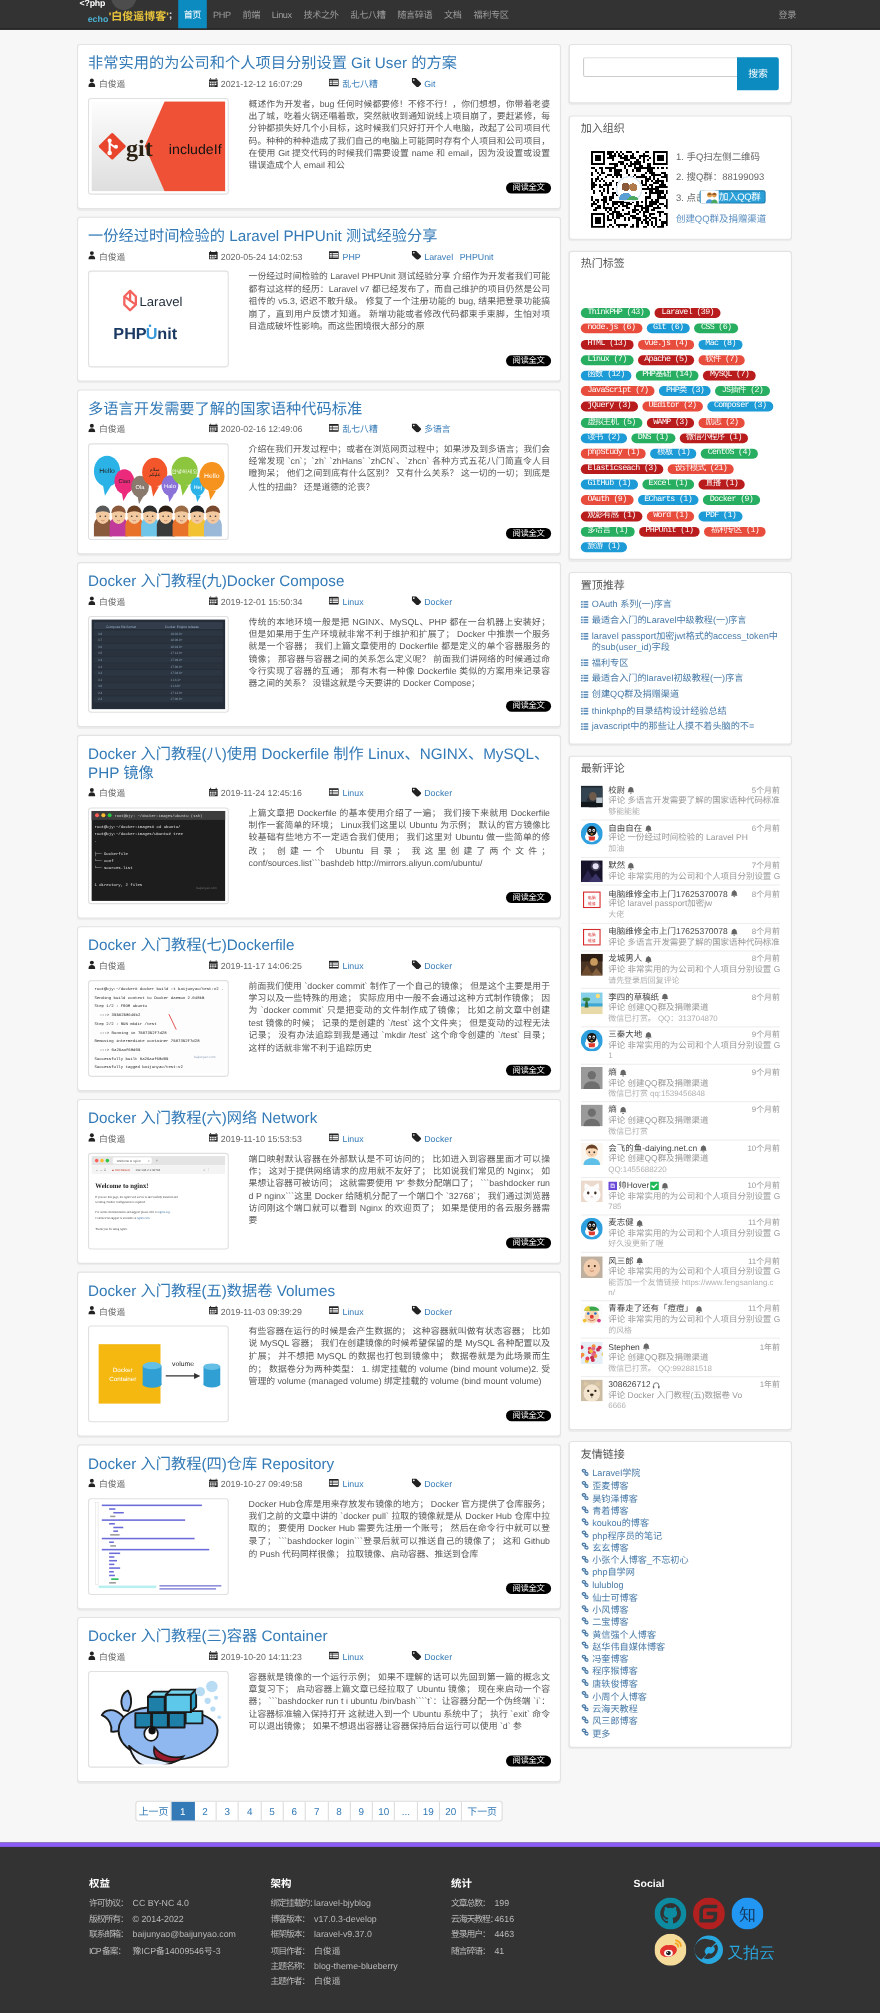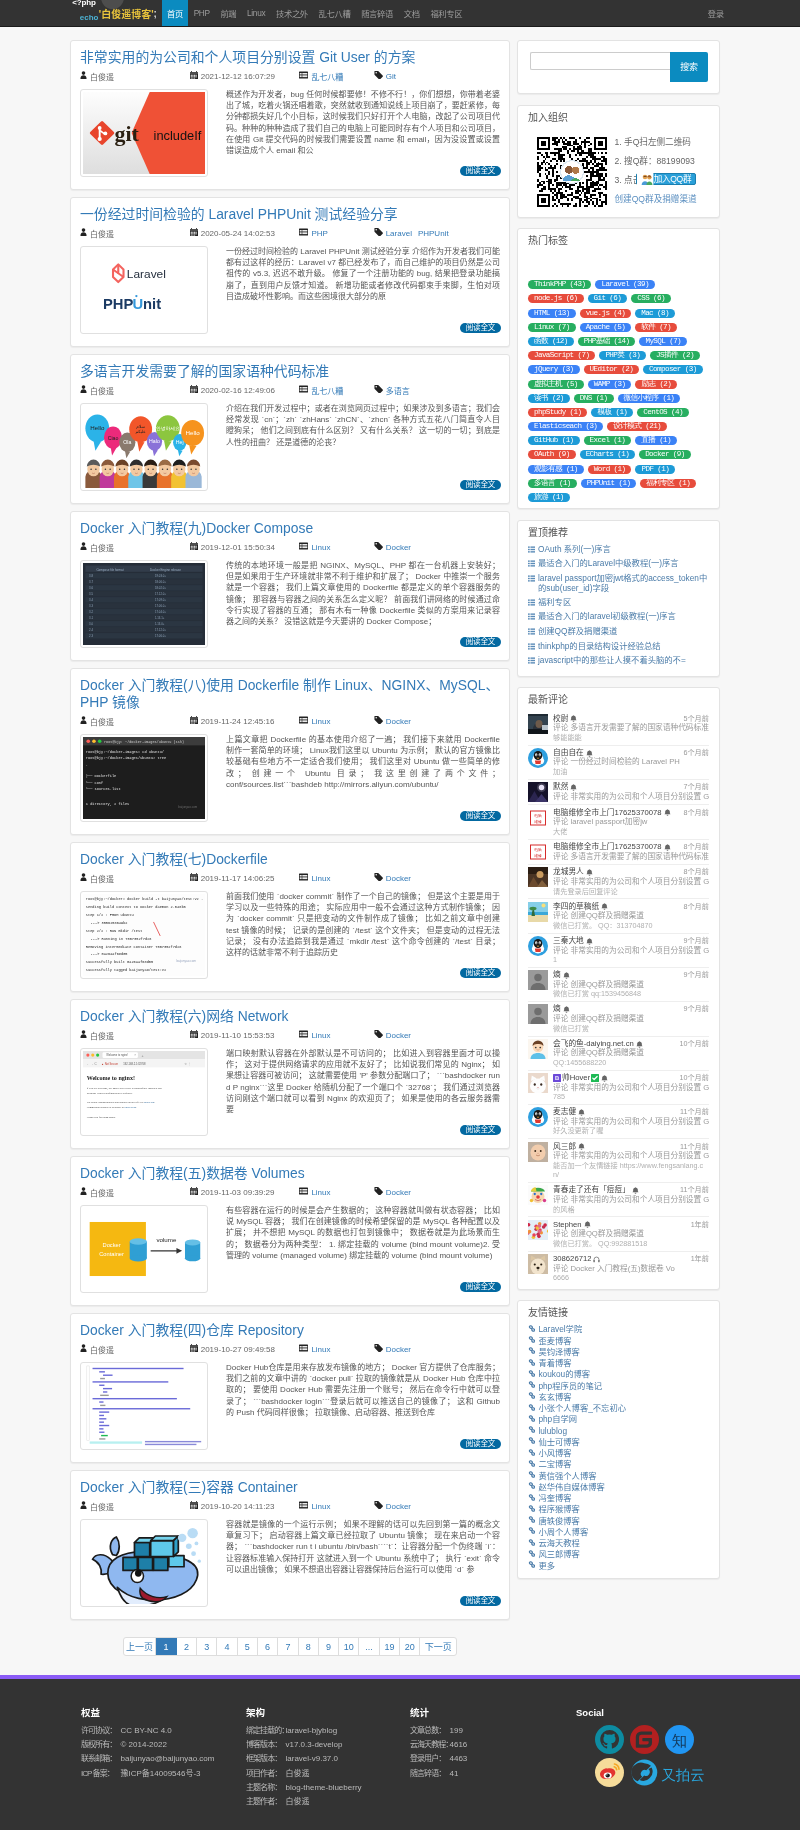--- a/index.html
+++ b/index.html
@@ -38,21 +38,21 @@
 .meta .m.author{width:109.7px;}
 .meta .m.date{width:109.7px;}
 .meta .m.cat{width:74.3px;}
 .meta svg{margin-right:3px;flex:none;}
 .meta a{color:#337ab7;}
 .art-body{position:relative;min-height:88px;}
 .thumb{width:128px;height:88px;float:left;border:1px solid #e0e0e0;border-radius:3px;padding:2px;background:#fff;overflow:hidden;}
 .thumb-inner{width:100%;height:100%;overflow:hidden;position:relative;display:block;}
 .excerpt{margin-left:146px;font-size:8px;line-height:11.2px;color:#555;text-align:justify;text-justify:inter-character;overflow:hidden;max-height:78.4px;}
 .more-wrap{text-align:right;position:absolute;right:-1px;bottom:0.8px;}
-.more{display:inline-block;background:#0369a1;color:#fff;font-size:7.6px;padding:0 6px;border-radius:8px;line-height:10.4px;height:10.4px;letter-spacing:-0.3px;}
+.more{display:inline-block;background:#000000;color:#fff;font-size:7.6px;padding:0 6px;border-radius:8px;line-height:10.4px;height:10.4px;letter-spacing:-0.3px;}
 
 .pager{display:flex;justify-content:center;padding:10.4px 0 19.4px;}
 .pager ul{display:flex;border-radius:3px;overflow:hidden;border:1px solid #ddd;background:#fff;height:18.7px;}
 .pager li a{display:block;padding:0;font-size:9px;color:#337ab7;border-right:1px solid #ddd;line-height:18.7px;height:18.7px;width:20.3px;text-align:center;}
 .pager li:first-child a{width:32.8px;}
 .pager li:last-child a{width:36px;}
 .pager li:last-child a{border-right:none;}
 .pager li.active a{background:#337ab7;color:#fff;border-color:#337ab7;}
 
 .searchbox{display:flex;padding:10.5px 0 11.5px 12px;}
@@ -64,32 +64,32 @@
 .join-txt .step{height:19px;display:flex;align-items:flex-start;white-space:nowrap;}
 .qqbadge{display:inline-flex;align-items:center;background:#2a9fd8;border:1px solid #1a7fb0;border-radius:2px;height:12.4px;margin-left:-5px;margin-top:-1.6px;}
 .qqbadge .ic{width:12.4px;height:12.4px;background:#fff;display:block;flex:none;line-height:0;}
 .qqbadge .ic svg{width:12.4px;height:12.4px;display:block;}
 .qqbadge span{color:#fff;font-size:8.6px;padding:0 4px;line-height:12.4px;letter-spacing:-0.3px;}
 .join-link{color:#5b8fc0;font-size:8.6px;display:block;line-height:10px;}
 
 .tagwrap{padding:0 6px 6px 10px;display:flex;flex-wrap:wrap;gap:5.2px 4px;margin-top:28px;}
 .tag{display:inline-block;font-family:"Liberation Mono",monospace;font-size:7.6px;line-height:9px;padding:0 6px;border-radius:9px;color:#fff;white-space:nowrap;height:9px;letter-spacing:-0.6px;}
 .tag.green{background:#27ae60;}
-.tag.orange{background:#3b82f6;}
+.tag.orange{background:#b91c1c;}
 .tag.red{background:#e74c3c;}
 .tag.blue{background:#1d9bd7;}
 
 .pinned{padding:0 10px 6px;}
 .pinned li{display:flex;align-items:flex-start;margin-bottom:3.1px;font-size:8.3px;line-height:10.5px;}
 .pinned li svg{margin-right:3px;flex:none;margin-top:2px;}
 .pinned li a{color:#4a7ba8;}
 
 .cmts{padding:0 10px 0;}
 .cmt{display:flex;padding:2.2px 0 2.3px;border-bottom:1px solid #eee;}
-.cmt:last-child{border-bottom:none;padding-bottom:6px;}
+.cmt:last-child{border-bottom:none;padding-bottom:16px;}
 .cmt .av{width:20px;height:20px;flex:none;overflow:hidden;}
 .cmt .cbody{margin-left:5px;flex:1;min-width:0;}
 .cmt .crow1{display:flex;align-items:center;height:9.6px;}
 .cmt .cname{font-size:7.7px;color:#444;white-space:nowrap;overflow:hidden;line-height:9.6px;}
 .cmt .ctime{margin-left:auto;font-size:7.2px;color:#999;white-space:nowrap;padding-left:4px;line-height:9.6px;}
 .cmt .con{font-size:7.7px;color:#999;line-height:9.6px;height:9.6px;white-space:nowrap;overflow:hidden;}
 .cmt .ctext{font-size:7.2px;color:#b0b0b0;line-height:9.6px;word-break:break-all;}
 .bell{margin-left:2px;flex:none;}
 
 .flinks{padding:0 10px 6px;}

